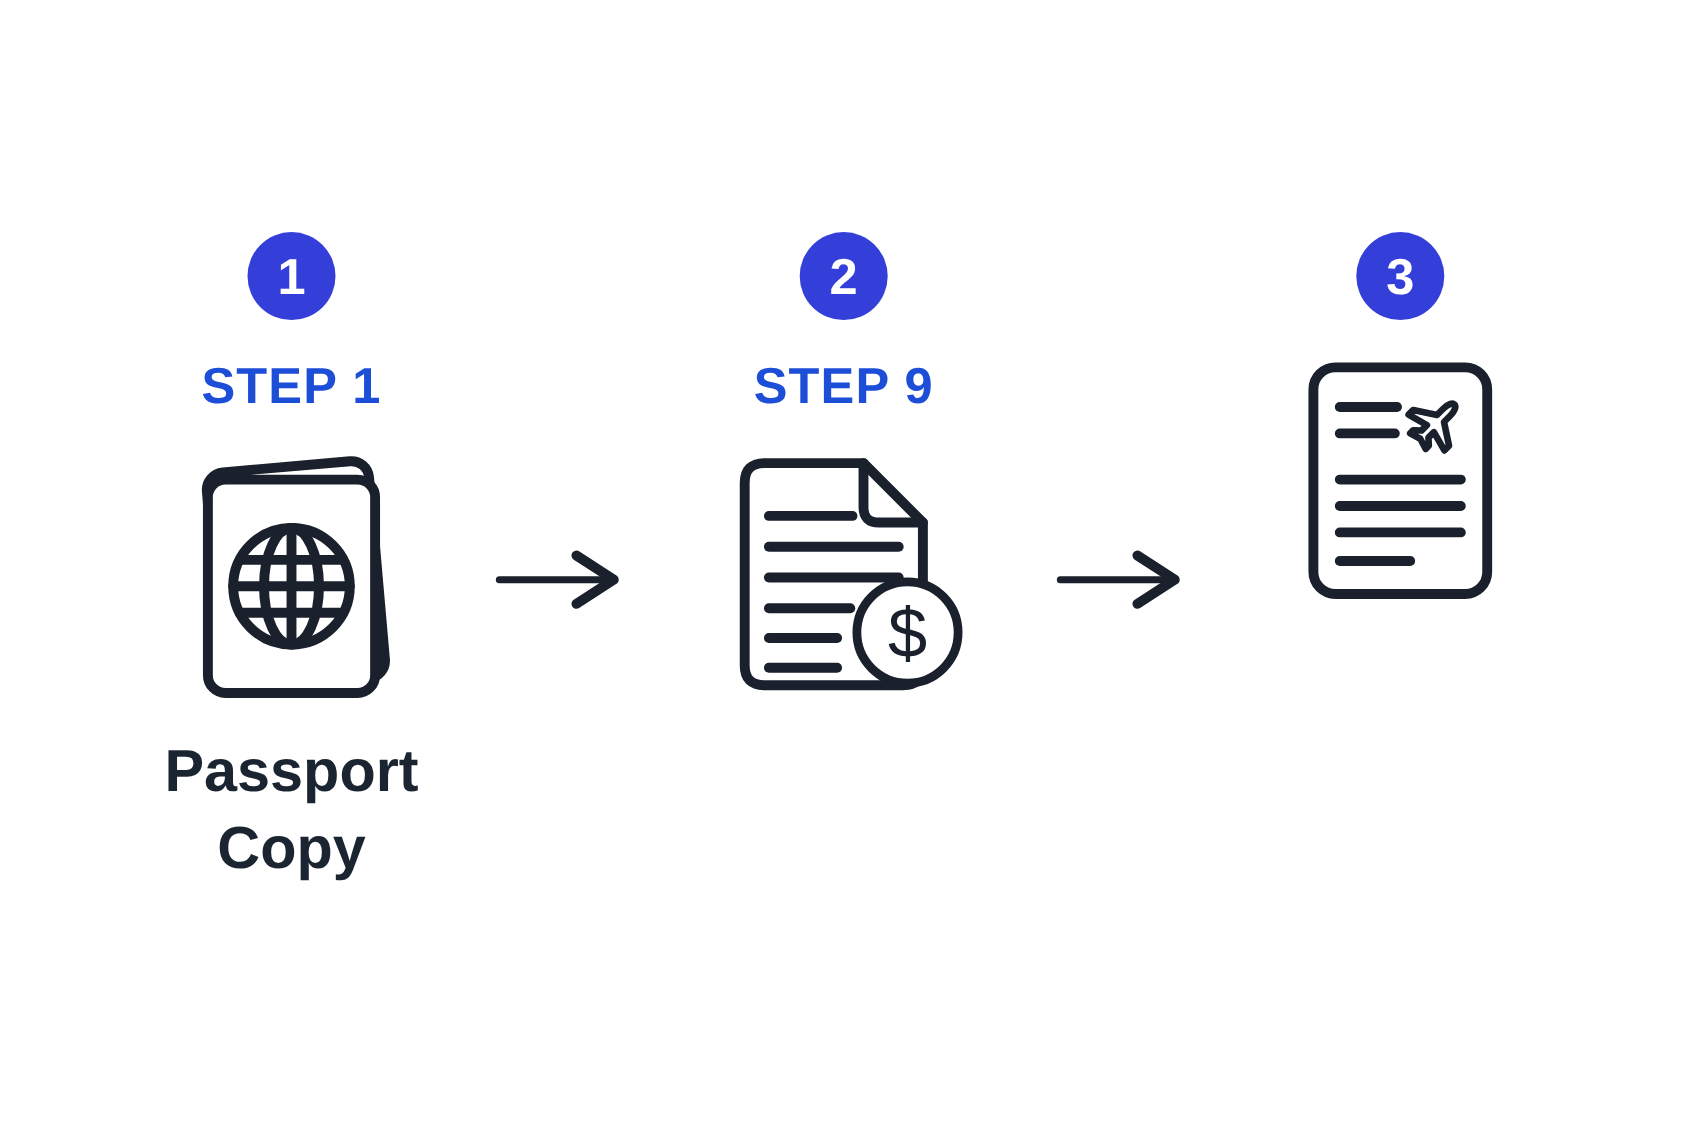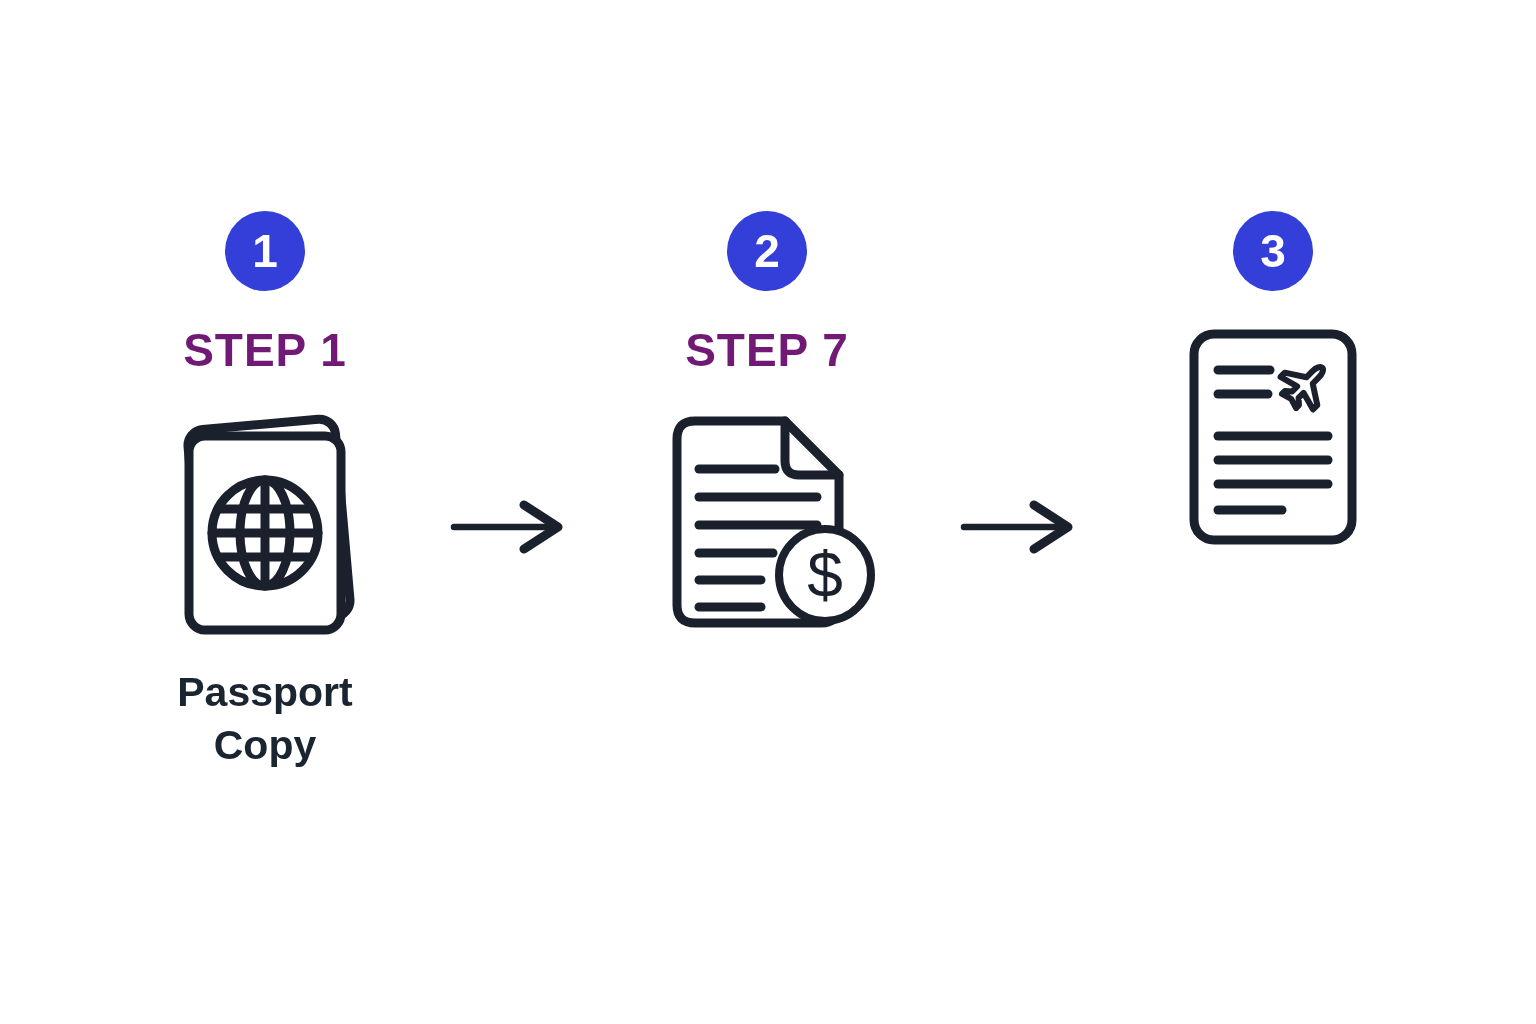--- a/index.html
+++ b/index.html
@@ -38,37 +38,37 @@
     display: flex;
     align-items: center;
     justify-content: center;
     line-height: 1;
   }
   .step-title {
     margin-top: 34px;
     font-size: 46px;
     font-weight: bold;
     letter-spacing: 1px;
-    color: #701a75;
+    color: #1d4ed8;
     line-height: 1.1;
   }
   .icon-wrap {
     margin-top: 30px;
     height: 232px;
     display: flex;
     align-items: center;
     justify-content: center;
   }
   .icon-wrap svg {
     display: block;
     stroke: #1a202c;
   }
   .step-label {
     margin-top: 28px;
-    font-size: 41px;
+    font-size: 54px;
     font-weight: bold;
     color: #1b2431;
     text-align: center;
     line-height: 1.3;
     white-space: pre-line;
   }
   .arrow {
     position: absolute;
     top: 495px;
   }
@@ -104,21 +104,21 @@
 
   <div class="arrow arrow-1">
     <svg width="124" height="64" viewBox="0 0 124 64" fill="none" stroke="#1a202c">
       <line x1="6" y1="32" x2="104" y2="32" stroke-width="6.5" stroke-linecap="round"></line>
       <polyline points="76,10 110,32 76,54" stroke-width="9" stroke-linecap="round" stroke-linejoin="round"></polyline>
     </svg>
   </div>
 
   <div class="step step-2">
     <div class="badge">2</div>
-    <div class="step-title">STEP 7</div>
+    <div class="step-title">STEP 9</div>
     <div class="icon-wrap">
       <svg width="220" height="230" viewBox="0 0 220 230" fill="none" stroke="#1a202c" stroke-width="9" stroke-linecap="round" stroke-linejoin="round">
 
         <path d="M 38 14 L 128 14 L 182 68 L 182 198 Q 182 216 164 216 L 38 216 Q 20 216 20 198 L 20 32 Q 20 14 38 14 Z" fill="#ffffff"></path>
         <path d="M 128 14 L 128 54 Q 128 68 142 68 L 182 68"></path>
 
         <line x1="42" y1="62" x2="118" y2="62"></line>
         <line x1="42" y1="90" x2="160" y2="90"></line>
         <line x1="42" y1="118" x2="160" y2="118"></line>
         <line x1="42" y1="146" x2="116" y2="146"></line>

